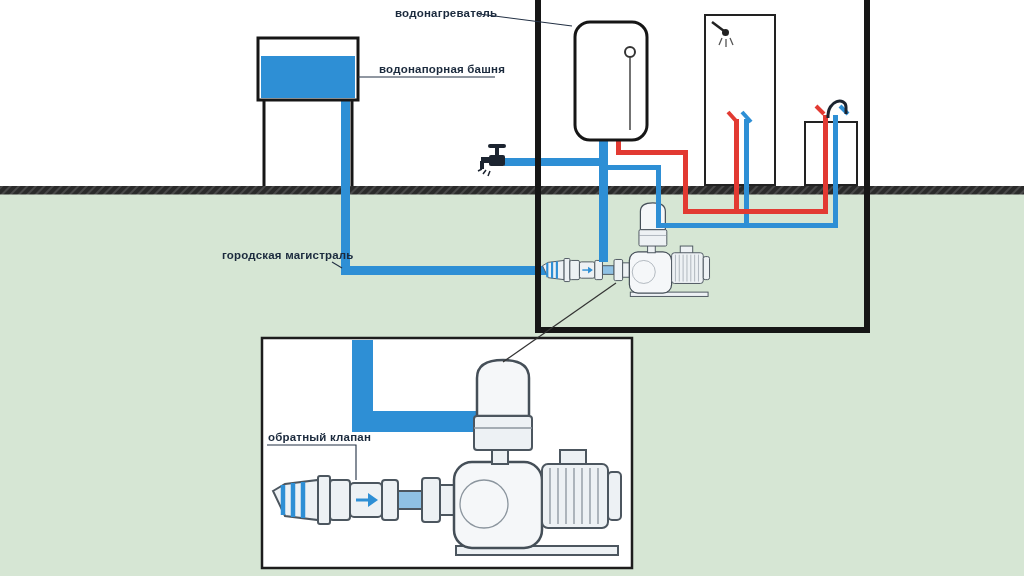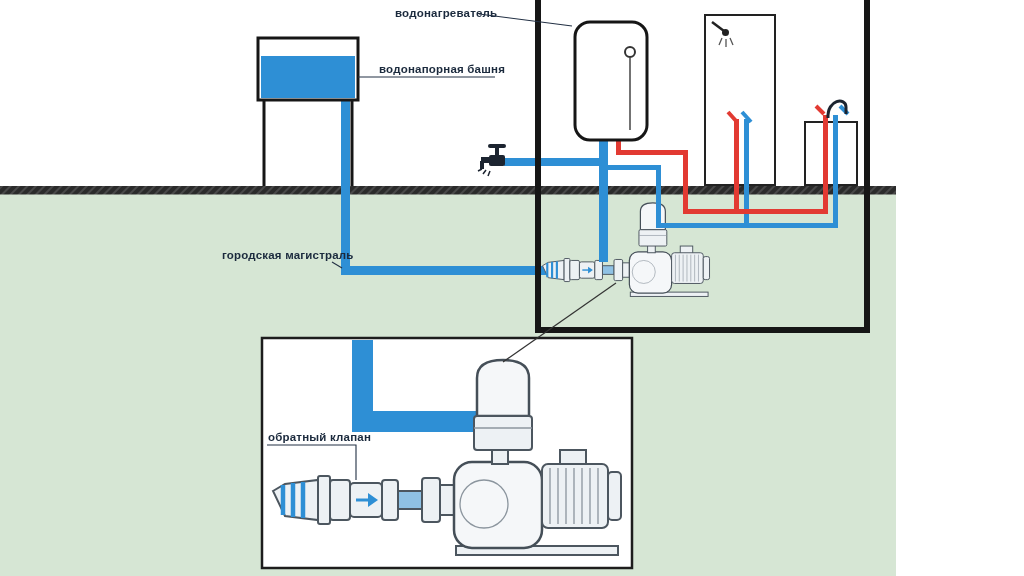--- a/index.html
+++ b/index.html
@@ -1,20 +1,20 @@
 <!DOCTYPE html>
 <html style="--cold: #2e8fd5; --hot: #e23a32; --ground: #d6e6d4; --outline: #161616; --label: #1b2a3d; --soil: #2b2b2b;"><head>
 <meta charset="utf-8">
 <style>
   :root{
     --cold:#2e8fd5; --hot:#e23a32; --ground:#d6e6d4;
     --outline:#161616; --label:#1b2a3d; --soil:#2b2b2b;
   }
   html,body{margin:0;padding:0;background:#fff;}
-  #app{width:896px;height:576px;overflow:hidden;}
+  #app{width:1024px;height:576px;overflow:hidden;}
   svg{display:block;}
   svg text.lbl{fill:var(--label);font:700 11.5px "Liberation Sans", sans-serif;letter-spacing:.2px;}
   .cold-fill{fill:var(--cold);}
   .hot-fill{fill:var(--hot);}
   .fit{fill:#edf1f4;stroke:#4c565f;stroke-width:2;}
   .fit2{fill:#f5f7f9;stroke:#454f58;stroke-width:2.5;}
   .thin{stroke:#8b959e;stroke-width:1.3;fill:none;}
   .pipe-seg{fill:#8fc1e4;stroke:#4c565f;stroke-width:2;}
   .coldband{stroke:var(--cold);stroke-width:4.5;}
   .coldband2{stroke:var(--cold);stroke-width:3;}

